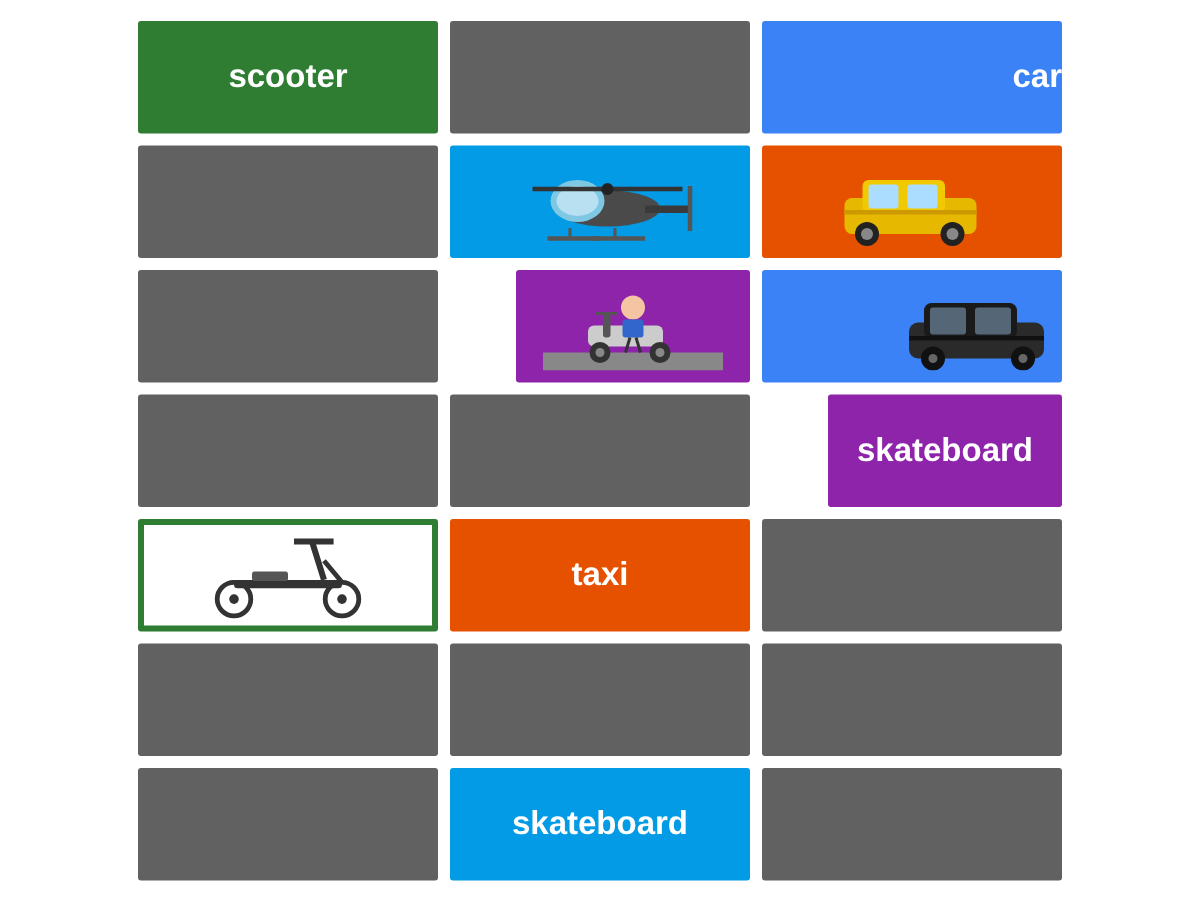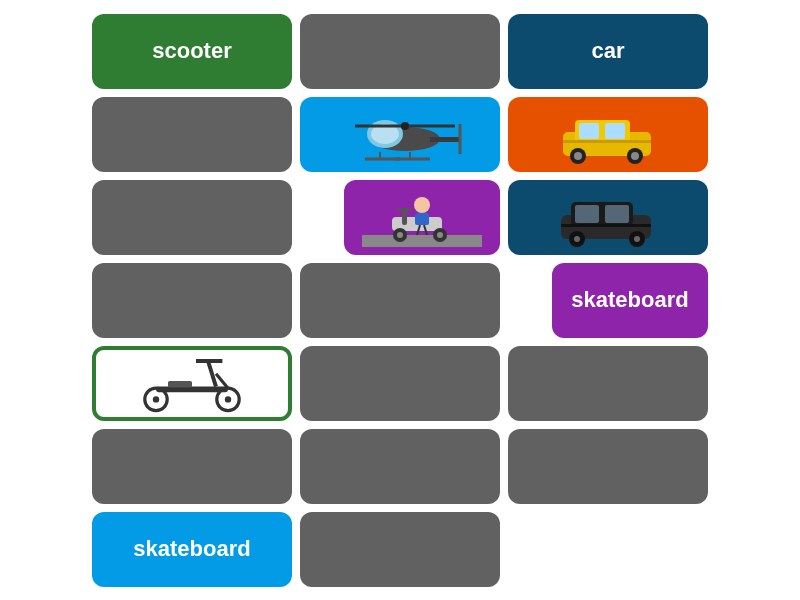--- a/index.html
+++ b/index.html
@@ -16,42 +16,43 @@
 
     .grid-container {
       display: grid;
       grid-template-columns: repeat(3, 200px);
       grid-template-rows: repeat(7, 75px);
       gap: 8px;
       padding: 20px;
     }
 
     .cell {
-      border-radius: 12px;
+      border-radius: 2px;
       display: flex;
       align-items: center;
       justify-content: center;
       font-family: 'Arial Black', Arial, sans-serif;
       font-size: 22px;
       font-weight: 900;
       color: #fff;
       overflow: hidden;
       position: relative;
     }
 
     .cell-gray {
       background: #616161;
     }
 
     .cell-green {
       background: #2e7d32;
     }
 
     .cell-red {
-      background: #0c4a6e;
+      background: #3b82f6;
+      justify-content: flex-end;
     }
 
     .cell-blue {
       background: #039be5;
     }
 
     .cell-orange {
       background: #e65100;
     }
 
@@ -175,20 +176,23 @@
 
       <line x1="110" y1="42" x2="100" y2="10" stroke="#333" stroke-width="5"></line>
 
       <line x1="85" y1="10" x2="118" y2="10" stroke="#333" stroke-width="5"></line>
 
       <line x1="125" y1="44" x2="110" y2="26" stroke="#333" stroke-width="4"></line>
 
       <rect x="50" y="35" width="30" height="8" rx="2" fill="#555"></rect>
     </svg>
   </div>
+  <div class="cell cell-orange">
+    <span>taxi</span>
+  </div>
   <div class="cell cell-gray"></div>
 
   <div class="cell cell-gray"></div>
   <div class="cell cell-gray"></div>
   <div class="cell cell-gray"></div>
 
   <div class="cell cell-gray"></div>
   <div class="cell cell-blue">
     <span>skateboard</span>
   </div>

